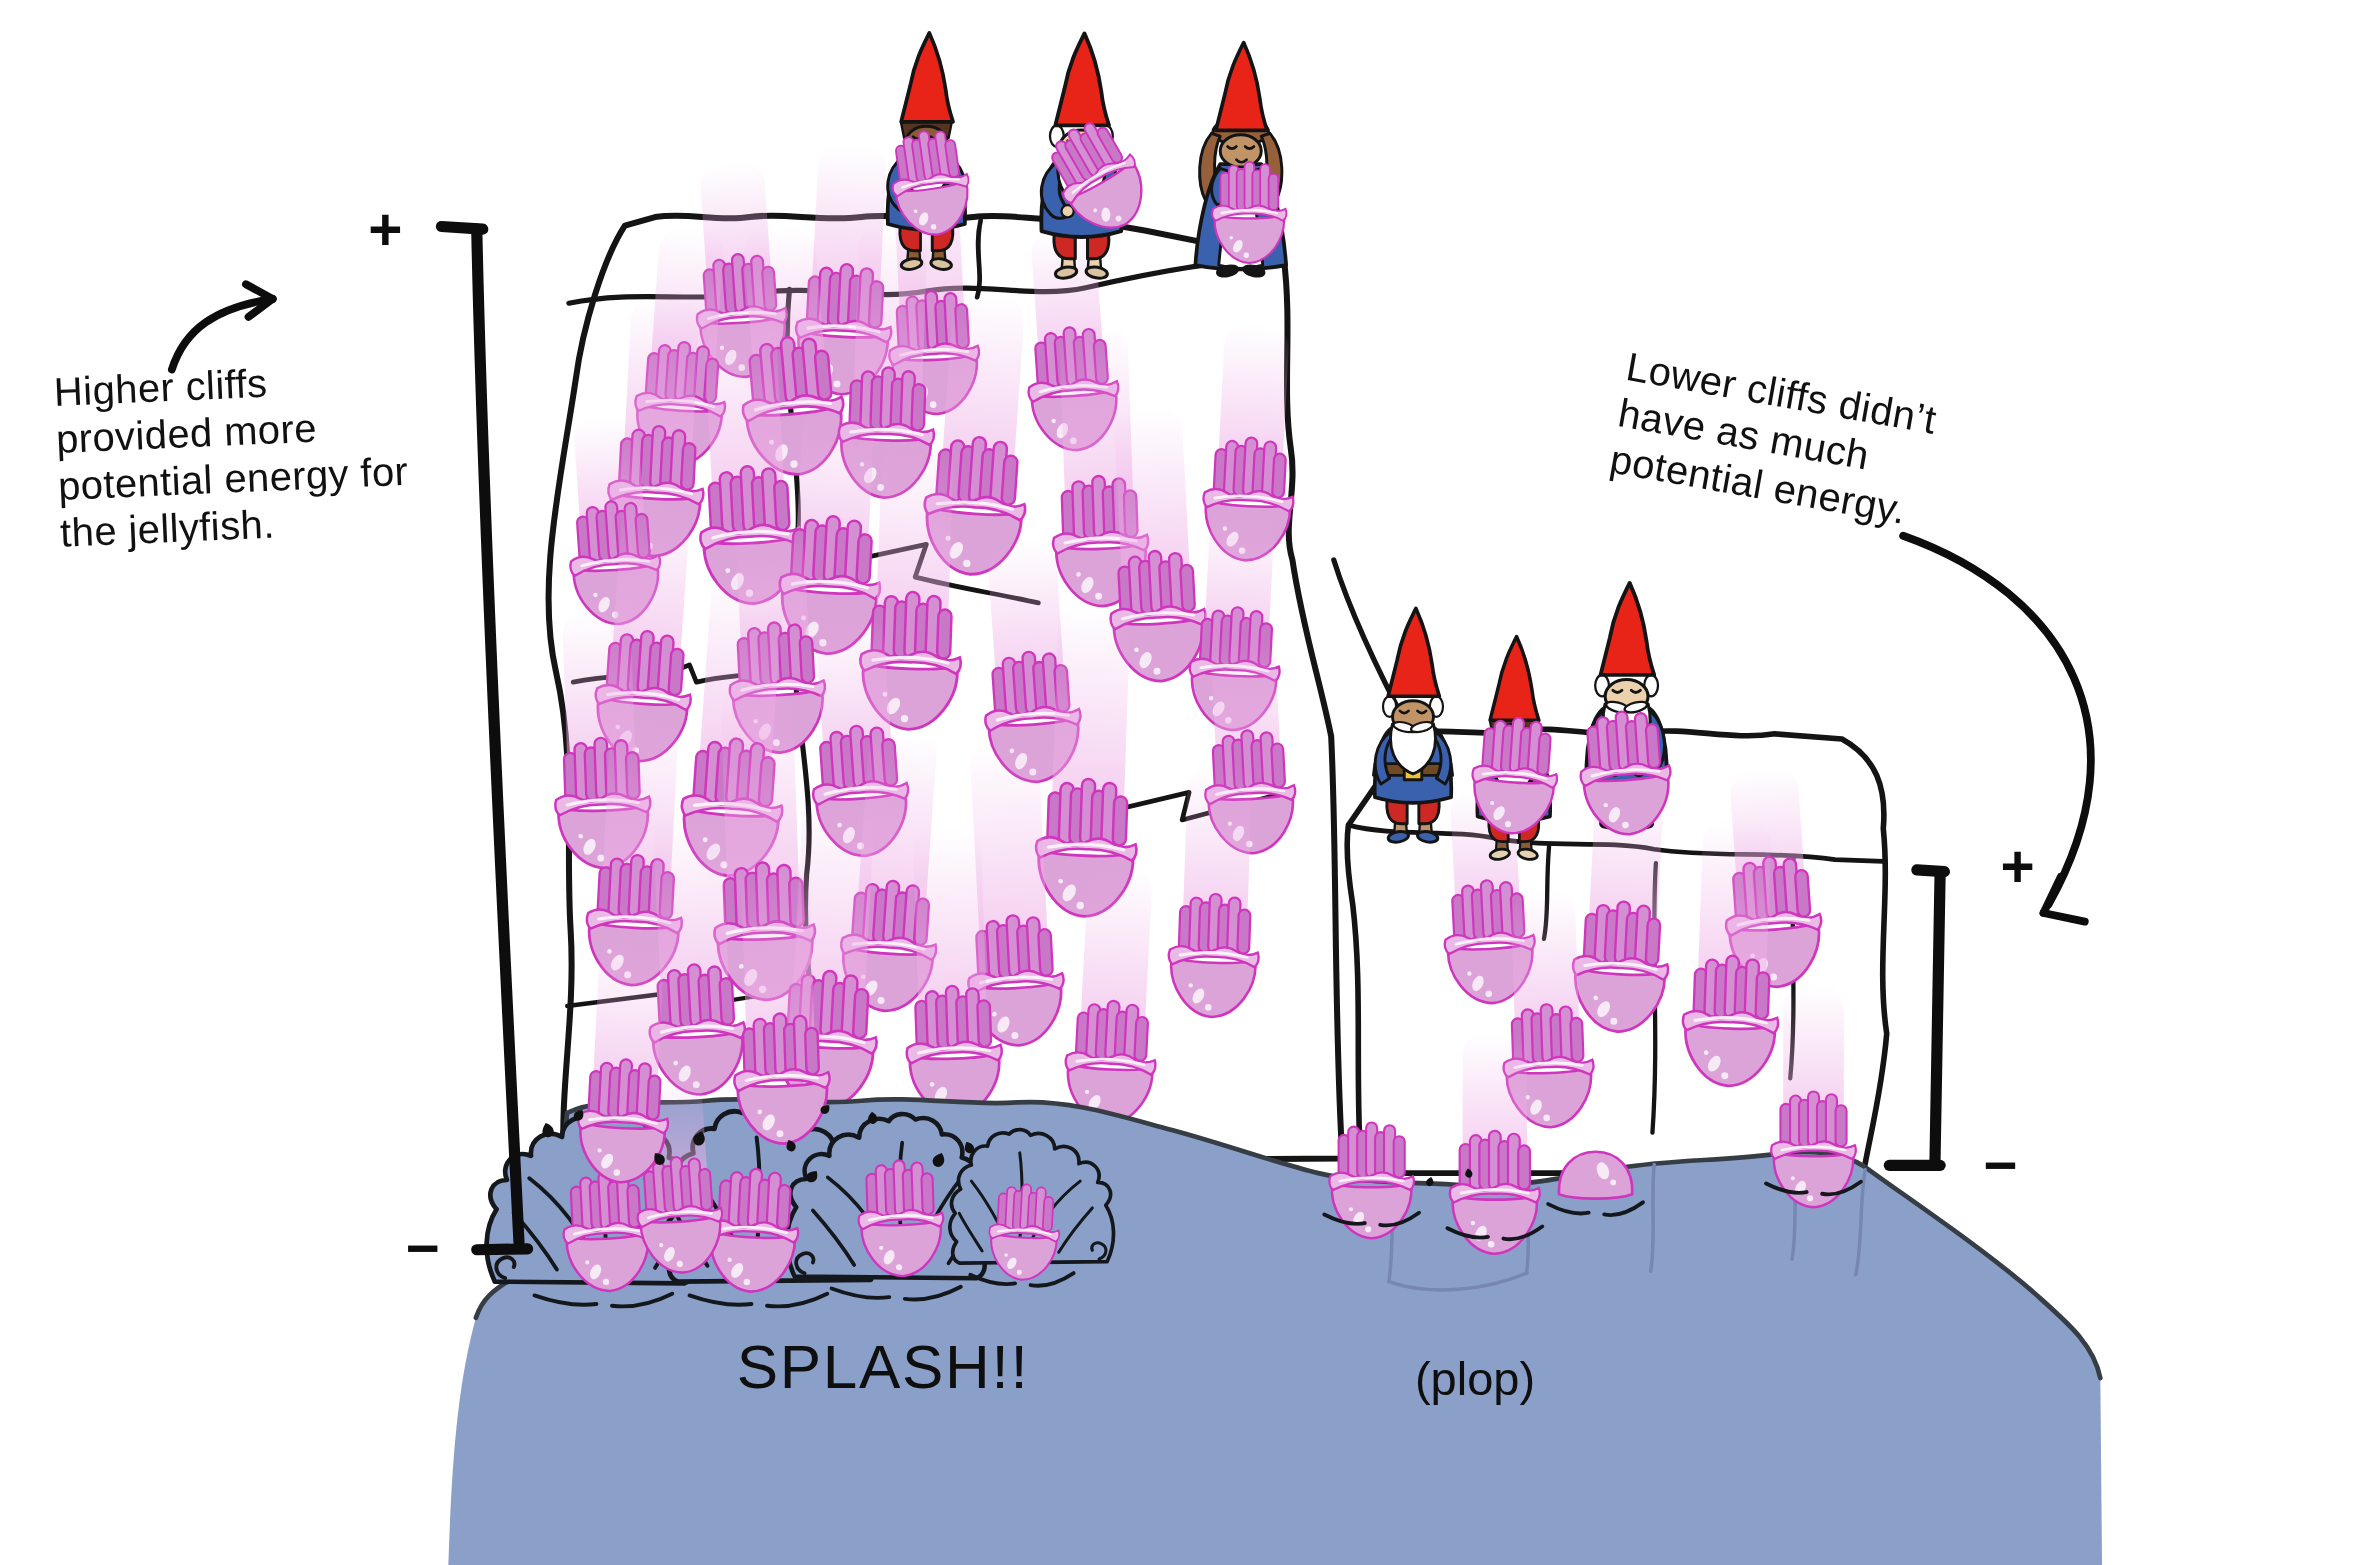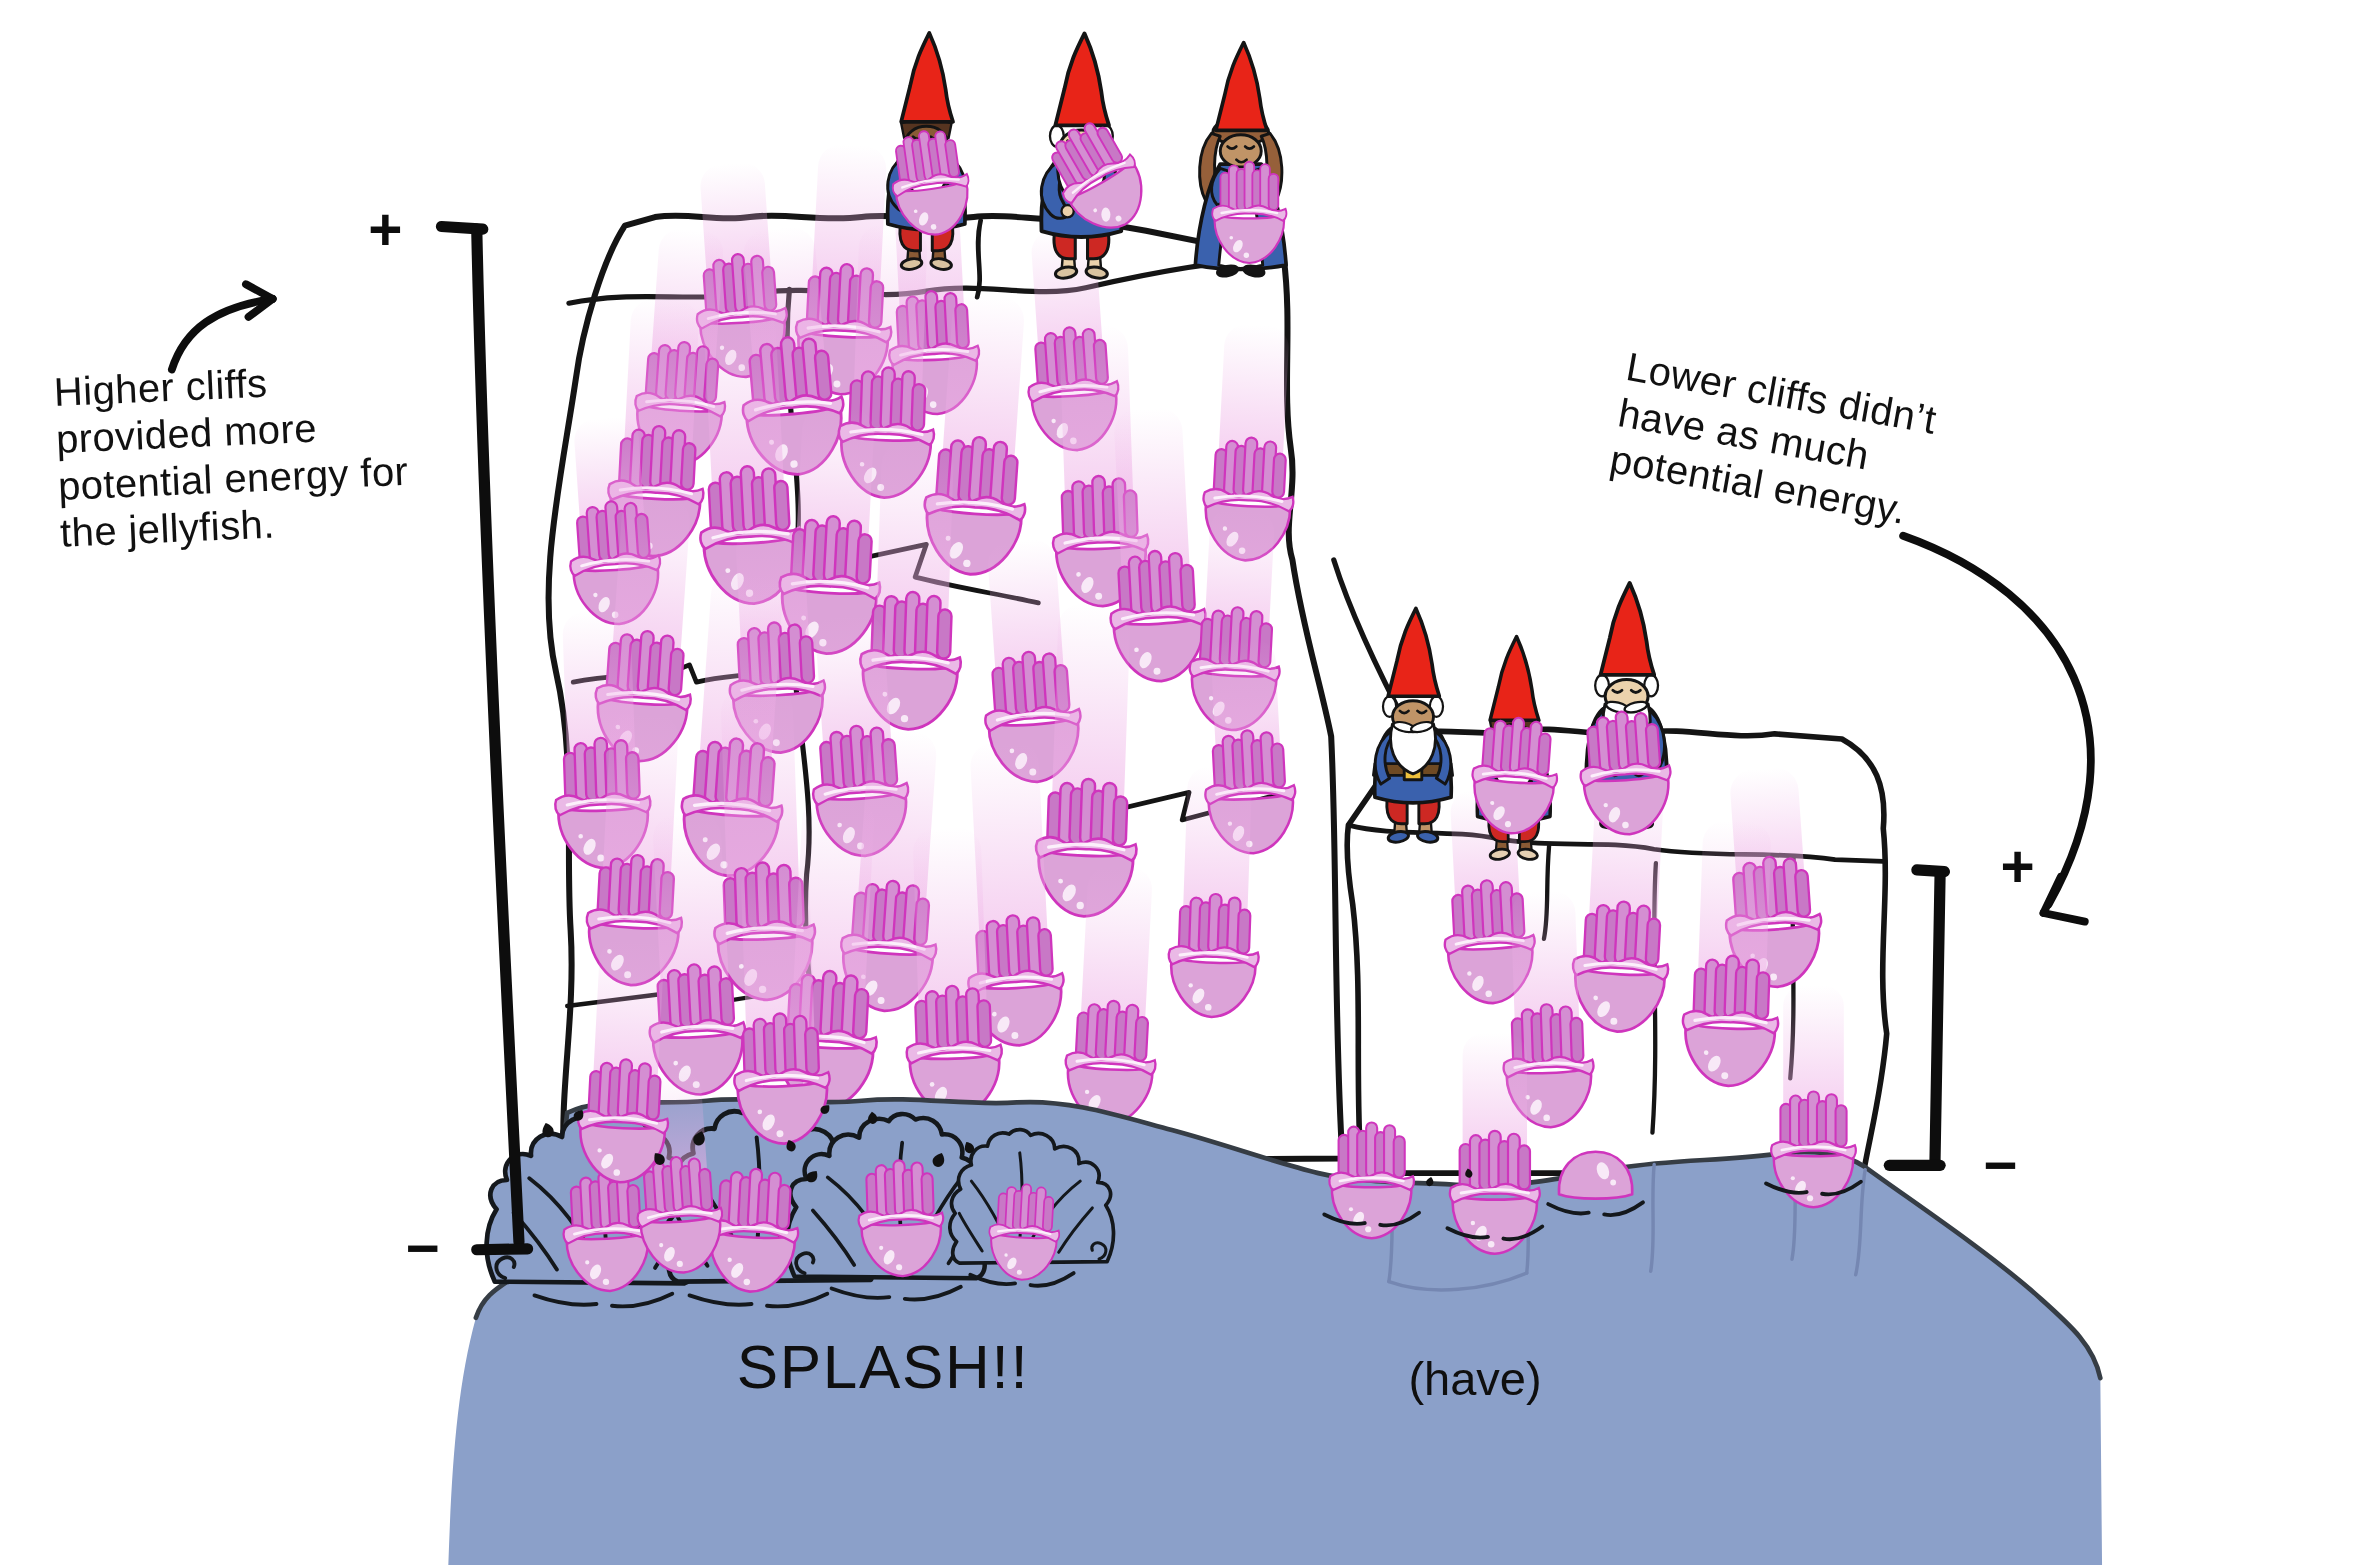--- a/index.html
+++ b/index.html
@@ -1309,15 +1309,15 @@
     <div>provided more</div>
     <div>potential energy for</div>
     <div>the jellyfish.</div>
   </div>
   <div class="note note-right">
     <div>Lower cliffs didn’t</div>
     <div>have as much</div>
     <div>potential energy.</div>
   </div>
   <div class="fx-label splash-label">SPLASH!!</div>
-  <div class="fx-label plop-label">(have)</div>
+  <div class="fx-label plop-label">(plop)</div>
 </div>
 
 
 </body></html>

